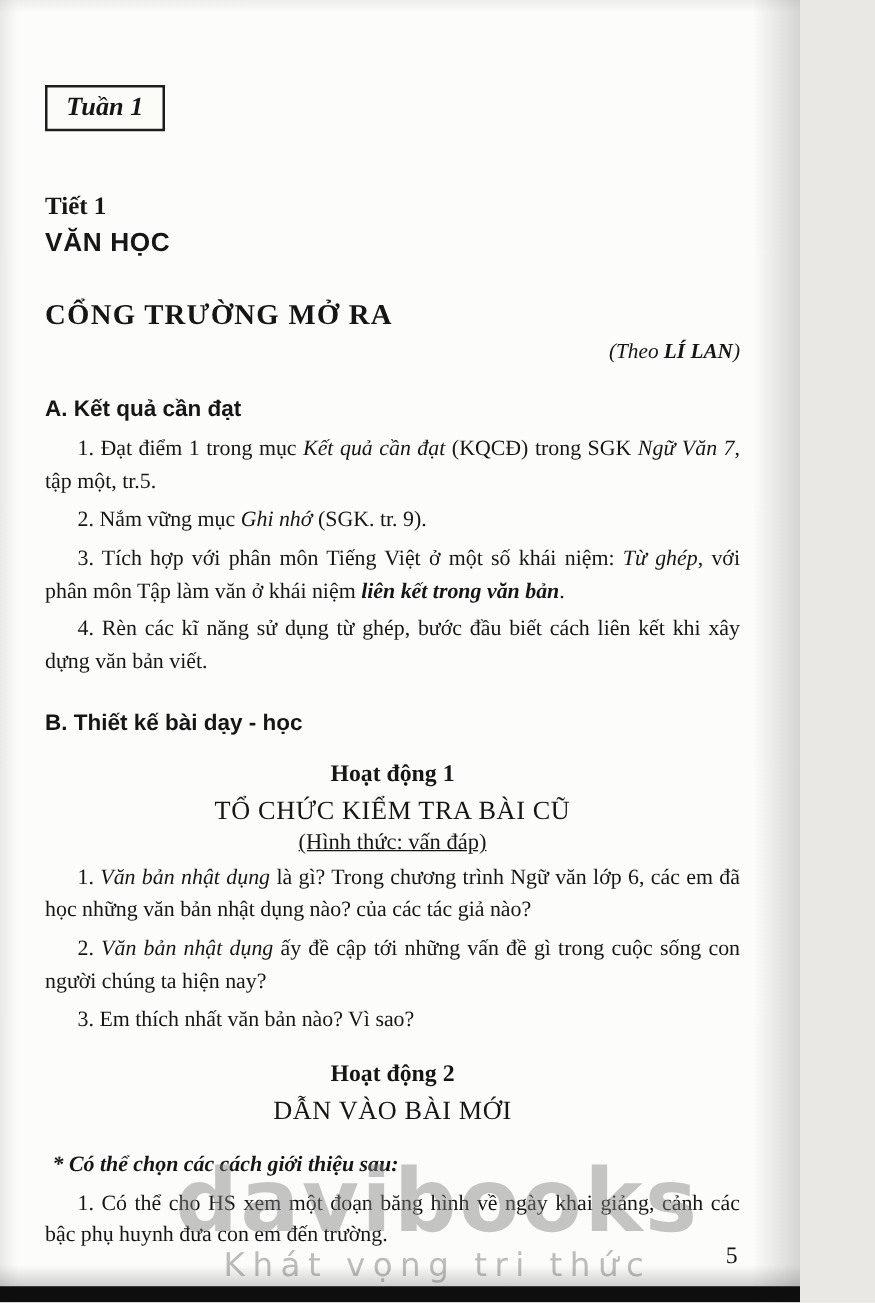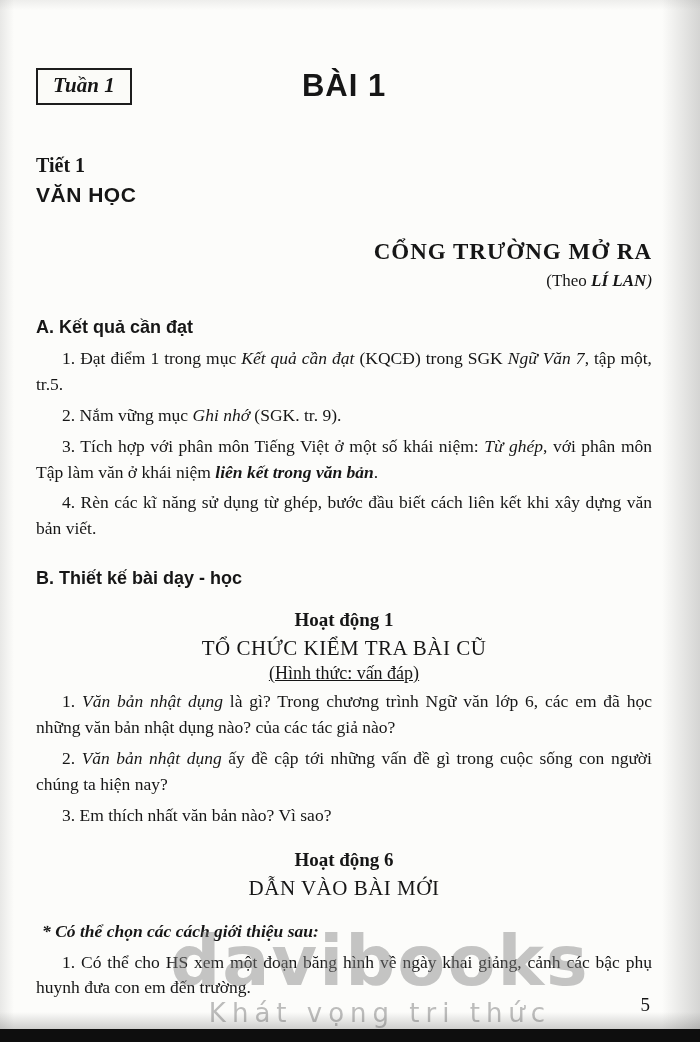--- a/index.html
+++ b/index.html
@@ -1,17 +1,17 @@
 <!DOCTYPE html>
 <html><head>
 <meta charset="utf-8">
 <style>
   html,body { margin:0; padding:0; background:#e9e8e5; }
   .scan-page {
-    position:relative; width:700px; height:1042px;
+    position:relative; width:640px; height:1042px;
     background:#fcfcfa; overflow:hidden;
     font-family:"Liberation Serif", serif; color:#161616;
   }
   .content { position:absolute; left:36px; right:48px; top:0; z-index:2; }
 
   .header-row { position:relative; margin-top:68px; height:42px; }
   .week-box {
     position:absolute; left:0; top:0;
     border:2px solid #1d1d1d; padding:3px 15px 5px;
     font-weight:bold; font-style:italic; font-size:21px;
@@ -20,21 +20,21 @@
   .lesson-title {
     margin:0; text-align:center;
     font-family:"Liberation Sans", sans-serif;
     font-weight:bold; font-size:31px; letter-spacing:1px;
   }
 
   .period   { margin-top:44px; font-weight:bold; font-size:20px; }
   .subject  { text-align:left; margin-top:6px;
               font-family:"Liberation Sans", sans-serif;
               font-weight:bold; font-size:21px; letter-spacing:0.5px; }
-  .reading-title { margin:32px 0 0; text-align:right; font-weight:bold;
+  .reading-title { margin:32px 0 0; text-align:left; font-weight:bold;
               font-size:23px; letter-spacing:1px; }
   .author-line { text-align:right; margin-top:6px; font-size:17px; }
 
   .section-heading {
     margin:26px 0 8px;
     font-family:Liberation Sans, sans-serif;
     font-weight:bold; font-size:18px;
   }
   .para {
     margin:5px 0; font-size:17.5px; line-height:1.48;
@@ -78,45 +78,44 @@
 <body>
 
 <div class="scan-page">
 
   <div class="content">
 
     <div class="header-row">
       <div class="week-box">
         <span>Tuần 1</span>
       </div>
-      <h1 class="lesson-title">BÀI 1</h1>
     </div>
 
     <div class="period">Tiết 1</div>
     <div class="subject">VĂN HỌC</div>
     <h2 class="reading-title">CỔNG TRƯỜNG MỞ RA</h2>
-    <div class="author-line"><span style="">(Theo </span><span style="font-style: italic; font-weight: bold;">LÍ LAN</span><span style="font-style: italic;">)</span></div>
+    <div class="author-line"><span style="font-style: italic;">(Theo </span><span style="font-style: italic; font-weight: bold;">LÍ LAN</span><span style="font-style: italic;">)</span></div>
 
     <h3 class="section-heading">A. Kết quả cần đạt</h3>
     <p class="para"><span>1. Đạt điểm 1 trong mục </span><span style="font-style: italic;">Kết quả cần đạt</span><span> (KQCĐ) trong SGK </span><span style="font-style: italic;">Ngữ Văn 7</span><span>, tập một, tr.5.</span></p>
     <p class="para"><span>2. Nắm vững mục </span><span style="font-style: italic;">Ghi nhớ</span><span> (SGK. tr. 9).</span></p>
     <p class="para"><span>3. Tích hợp với phân môn Tiếng Việt ở một số khái niệm: </span><span style="font-style: italic;">Từ ghép</span><span>, với phân môn Tập làm văn ở khái niệm </span><span style="font-style: italic; font-weight: bold; font-family: Liberation Serif, serif;">liên kết trong văn bản</span><span>.</span></p>
     <p class="para"><span>4. Rèn các kĩ năng sử dụng từ ghép, bước đầu biết cách liên kết khi xây dựng văn bản viết.</span></p>
 
     <h3 class="section-heading">B. Thiết kế bài dạy - học</h3>
 
     <div class="activity-label">Hoạt động 1</div>
     <div class="activity-title">TỔ CHỨC KIỂM TRA BÀI CŨ</div>
     <div class="activity-subtitle">(Hình thức: vấn đáp)</div>
 
     <p class="para"><span>1. </span><span style="font-style: italic;">Văn bản nhật dụng</span><span> là gì? Trong chương trình Ngữ văn lớp 6, các em đã học những văn bản nhật dụng nào? của các tác giả nào?</span></p>
     <p class="para"><span>2. </span><span style="font-style: italic;">Văn bản nhật dụng</span><span> ấy đề cập tới những vấn đề gì trong cuộc sống con người chúng ta hiện nay?</span></p>
     <p class="para"><span>3. Em thích nhất văn bản nào? Vì sao?</span></p>
 
-    <div class="activity-label">Hoạt động 6</div>
+    <div class="activity-label">Hoạt động 2</div>
     <div class="activity-title">DẪN VÀO BÀI MỚI</div>
 
     <p class="note"><span style="font-style: italic; font-weight: bold;">* Có thể chọn các cách giới thiệu sau:</span></p>
     <p class="para"><span>1. Có thể cho HS xem một đoạn băng hình về ngày khai giảng, cảnh các bậc phụ huynh đưa con em đến trường.</span></p>
 
   </div>
 
   <div class="watermark">
     <div class="wm-title">davibooks</div>
     <div class="wm-tagline">Khát vọng tri thức</div>

